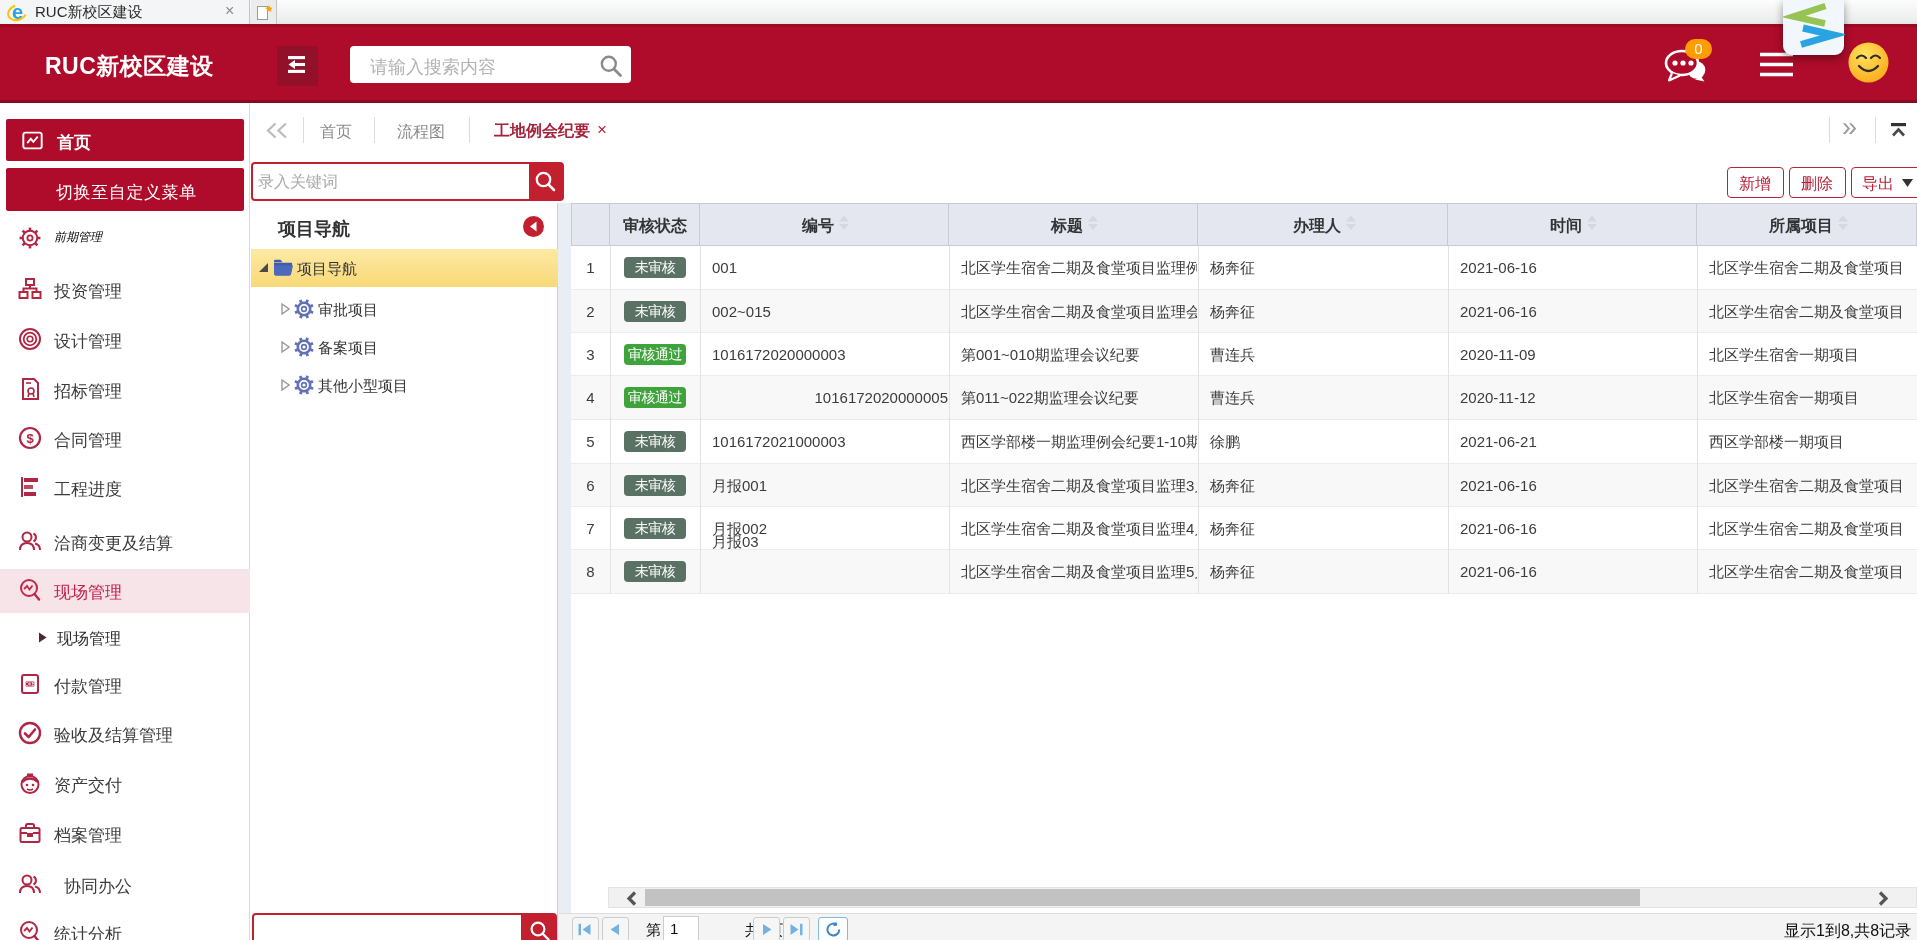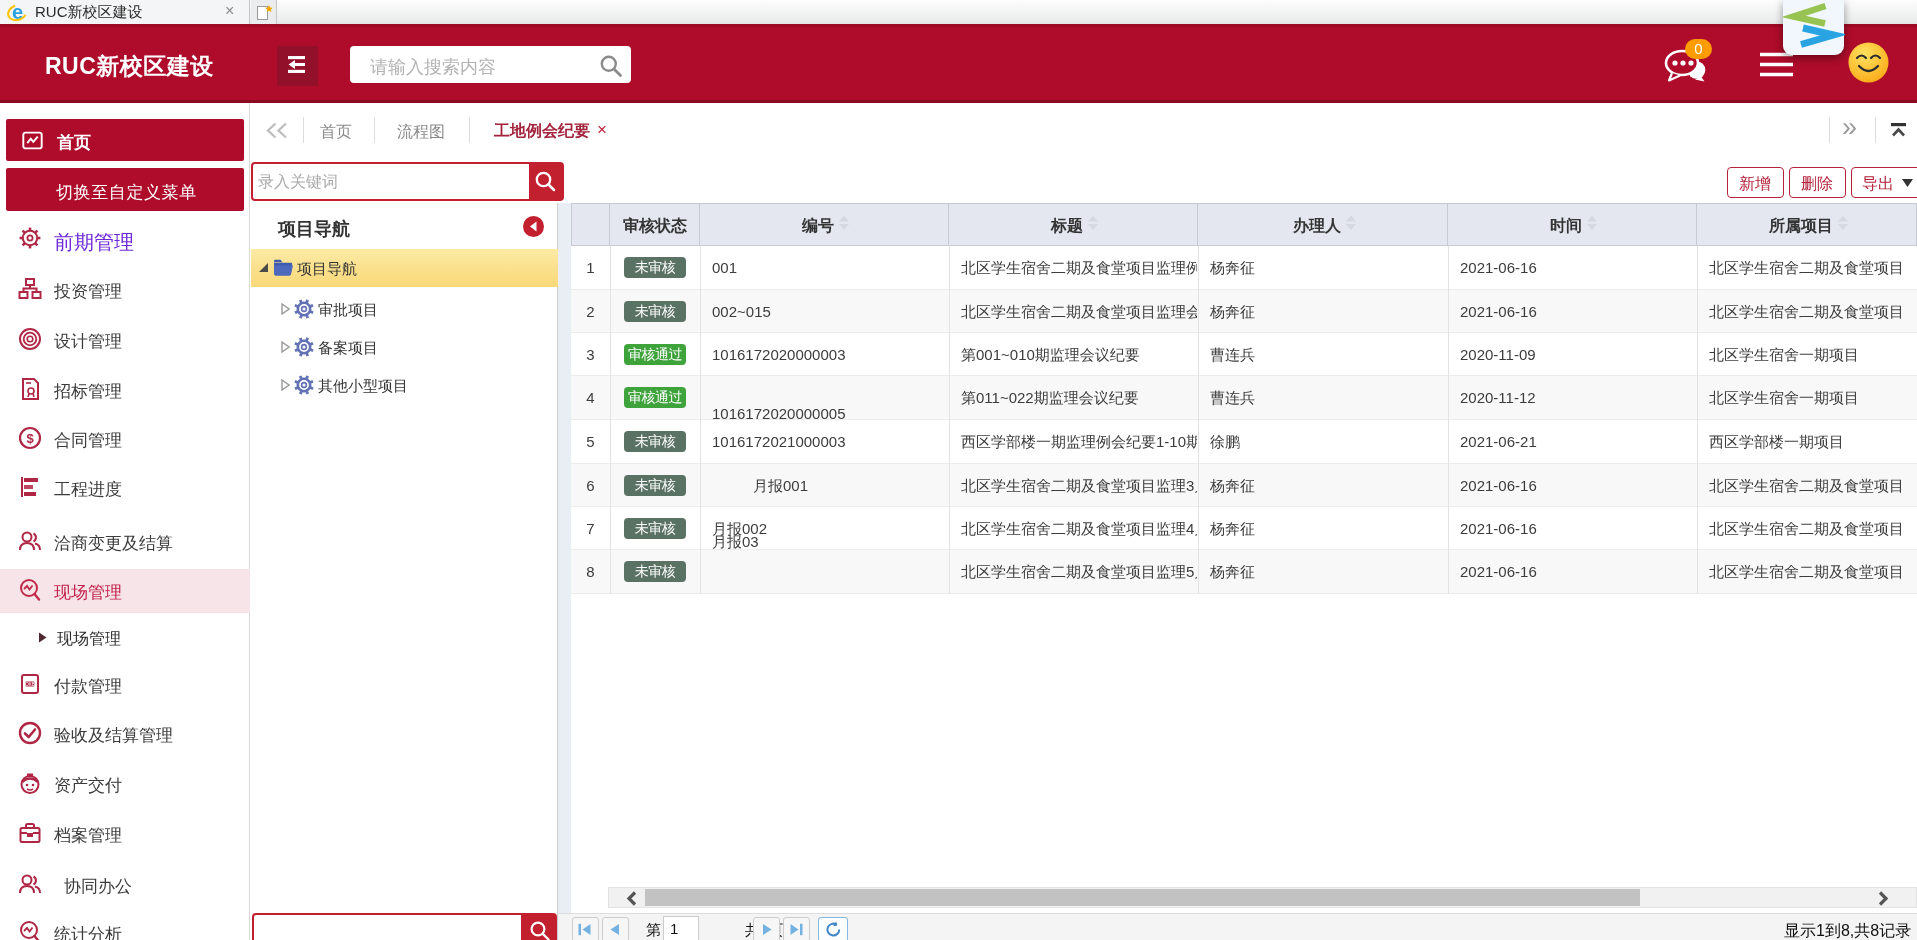--- a/index.html
+++ b/index.html
@@ -165,21 +165,21 @@
         <line x1="19.2" y1="12.0" x2="22.4" y2="12.0"></line>
         <line x1="17.1" y1="17.1" x2="19.4" y2="19.4"></line>
         <line x1="12.0" y1="19.2" x2="12.0" y2="22.4"></line>
         <line x1="6.9" y1="17.1" x2="4.6" y2="19.4"></line>
         <line x1="4.8" y1="12.0" x2="1.6" y2="12.0"></line>
         <line x1="6.9" y1="6.9" x2="4.6" y2="4.6"></line>
         <line x1="12.0" y1="4.8" x2="12.0" y2="1.6"></line>
         <line x1="17.1" y1="6.9" x2="19.4" y2="4.6"></line>
       </g>
     </svg>
-<div class="abs" style="left:54px;top:229px;font-size:20px;color:#6d28d9;">前期管理</div>
+<div class="abs" style="left:54px;top:229px;font-size:12px;color:#000000;font-style:italic;">前期管理</div>
 <svg class="abs" style="left:18px;top:277px;" width="24" height="24" viewBox="0 0 24 24">
       <rect x="8" y="2" width="8" height="6" fill="none" stroke="#b02746" stroke-width="2"></rect>
       <rect x="1.5" y="15" width="8" height="6" fill="none" stroke="#b02746" stroke-width="2"></rect>
       <rect x="14.5" y="15" width="8" height="6" fill="none" stroke="#b02746" stroke-width="2"></rect>
       <path d="M12 8 V11.5 M5.5 15 V11.5 H18.5 V15" fill="none" stroke="#b02746" stroke-width="2"></path>
     </svg>
 <div class="abs" style="left:54px;top:280px;font-size:17px;color:#3b3b3b;">投资管理</div>
 <svg class="abs" style="left:18px;top:327px;" width="24" height="24" viewBox="0 0 24 24">
       <circle cx="12" cy="12" r="10" fill="none" stroke="#b02746" stroke-width="2"></circle>
       <circle cx="12" cy="12" r="6.3" fill="none" stroke="#b02746" stroke-width="1.8"></circle>
@@ -433,37 +433,37 @@
 <div class="cell" style="left:571px;top:333px;width:39px;line-height:43px;text-align:center;">3</div>
 <div class="badge bgreen" style="left:624px;top:344px;width:62px;">审核通过</div>
 <div class="cell" style="left:712px;top:333px;width:236px;line-height:43px;">1016172020000003</div>
 <div class="cell" style="left:961px;top:333px;width:236px;line-height:43px;">第001~010期监理会议纪要</div>
 <div class="cell" style="left:1210px;top:333px;width:237px;line-height:43px;">曹连兵</div>
 <div class="cell" style="left:1460px;top:333px;width:236px;line-height:43px;">2020-11-09</div>
 <div class="cell" style="left:1709px;top:333px;width:208px;line-height:43px;">北区学生宿舍一期项目</div>
 <div class="row" style="left:571px;top:376px;width:1346px;height:44px;background:#f8f8f9;"></div>
 <div class="cell" style="left:571px;top:376px;width:39px;line-height:44px;text-align:center;">4</div>
 <div class="badge bgreen" style="left:624px;top:387px;width:62px;">审核通过</div>
-<div class="cell" style="left:712px;top:392px;width:236px;line-height:44px;">1016172020000005</div>
+<div class="cell" style="left:712px;top:376px;width:236px;line-height:44px;text-align:right;">1016172020000005</div>
 <div class="cell" style="left:961px;top:376px;width:236px;line-height:44px;">第011~022期监理会议纪要</div>
 <div class="cell" style="left:1210px;top:376px;width:237px;line-height:44px;">曹连兵</div>
 <div class="cell" style="left:1460px;top:376px;width:236px;line-height:44px;">2020-11-12</div>
 <div class="cell" style="left:1709px;top:376px;width:208px;line-height:44px;">北区学生宿舍一期项目</div>
 <div class="row" style="left:571px;top:420px;width:1346px;height:44px;background:#ffffff;"></div>
 <div class="cell" style="left:571px;top:420px;width:39px;line-height:44px;text-align:center;">5</div>
 <div class="badge bgray" style="left:624px;top:431px;width:62px;">未审核</div>
 <div class="cell" style="left:712px;top:420px;width:236px;line-height:44px;">1016172021000003</div>
 <div class="cell" style="left:961px;top:420px;width:236px;line-height:44px;">西区学部楼一期监理例会纪要1-10期</div>
 <div class="cell" style="left:1210px;top:420px;width:237px;line-height:44px;">徐鹏</div>
 <div class="cell" style="left:1460px;top:420px;width:236px;line-height:44px;">2021-06-21</div>
 <div class="cell" style="left:1709px;top:420px;width:208px;line-height:44px;">西区学部楼一期项目</div>
 <div class="row" style="left:571px;top:464px;width:1346px;height:43px;background:#f8f8f9;"></div>
 <div class="cell" style="left:571px;top:464px;width:39px;line-height:43px;text-align:center;">6</div>
 <div class="badge bgray" style="left:624px;top:475px;width:62px;">未审核</div>
-<div class="cell" style="left:712px;top:464px;width:236px;line-height:43px;margin-left:41px;">月报001</div>
+<div class="cell" style="left:712px;top:464px;width:236px;line-height:43px;">月报001</div>
 <div class="cell" style="left:961px;top:464px;width:236px;line-height:43px;">北区学生宿舍二期及食堂项目监理3月月报</div>
 <div class="cell" style="left:1210px;top:464px;width:237px;line-height:43px;">杨奔征</div>
 <div class="cell" style="left:1460px;top:464px;width:236px;line-height:43px;">2021-06-16</div>
 <div class="cell" style="left:1709px;top:464px;width:208px;line-height:43px;">北区学生宿舍二期及食堂项目</div>
 <div class="row" style="left:571px;top:507px;width:1346px;height:43px;background:#ffffff;"></div>
 <div class="cell" style="left:571px;top:507px;width:39px;line-height:43px;text-align:center;">7</div>
 <div class="badge bgray" style="left:624px;top:518px;width:62px;">未审核</div>
 <div class="cell" style="left:712px;top:507px;width:236px;line-height:43px;">月报002</div>
 <div class="cell" style="left:961px;top:507px;width:236px;line-height:43px;">北区学生宿舍二期及食堂项目监理4月月报</div>
 <div class="cell" style="left:1210px;top:507px;width:237px;line-height:43px;">杨奔征</div>

